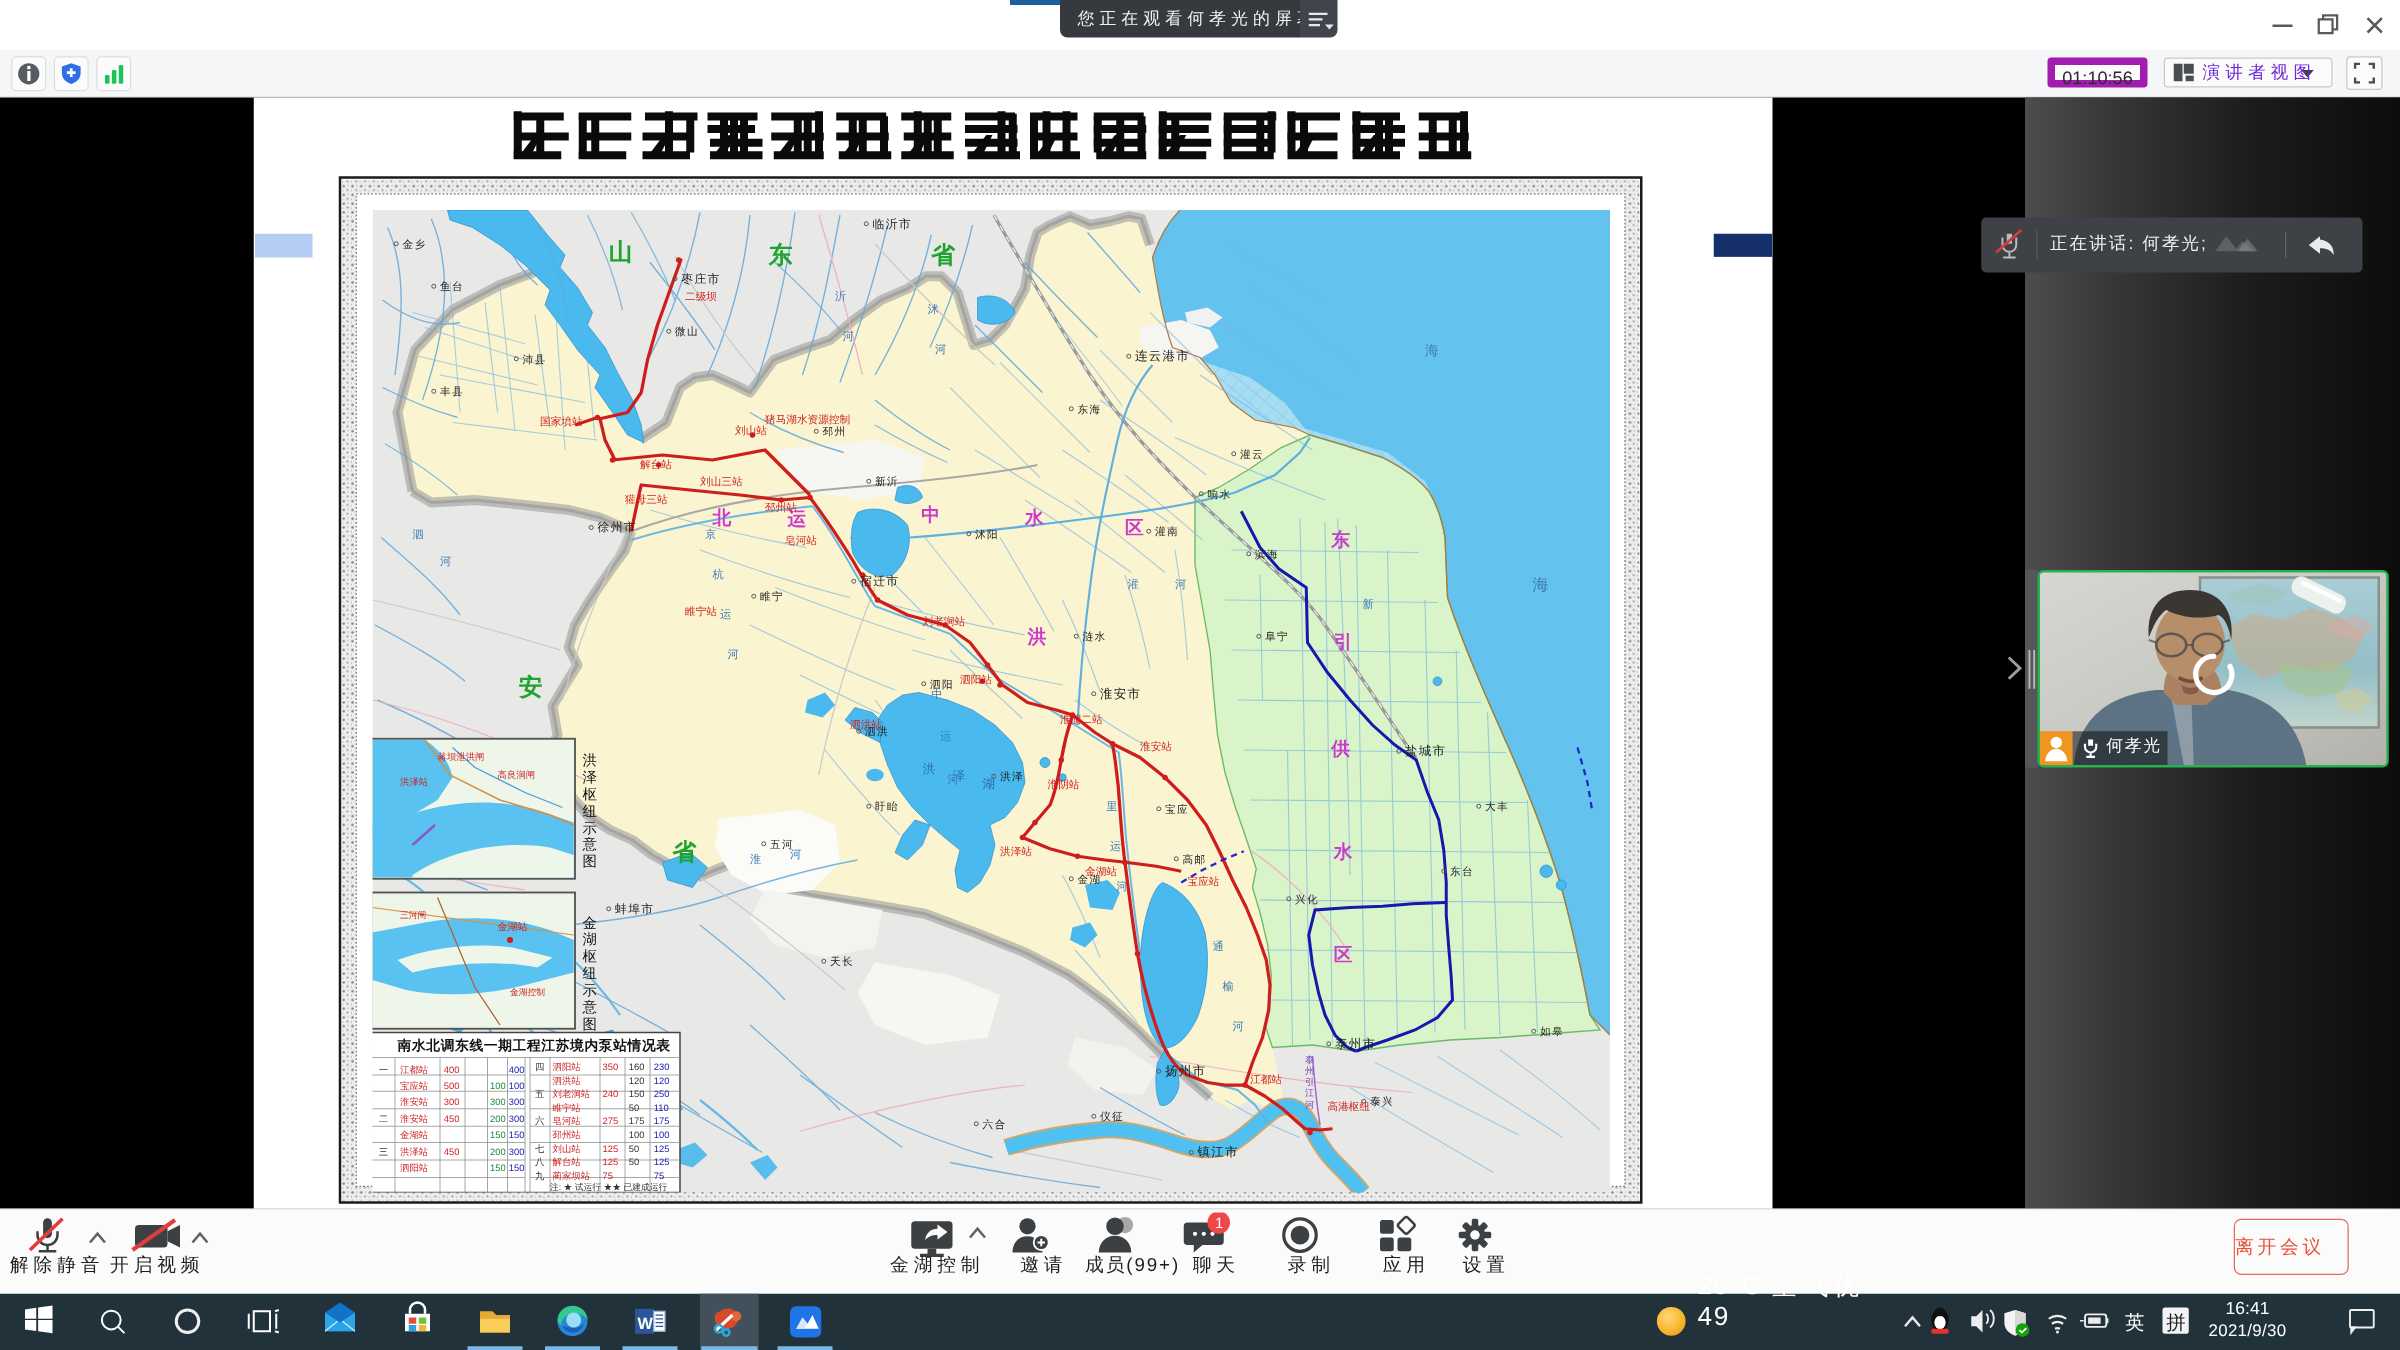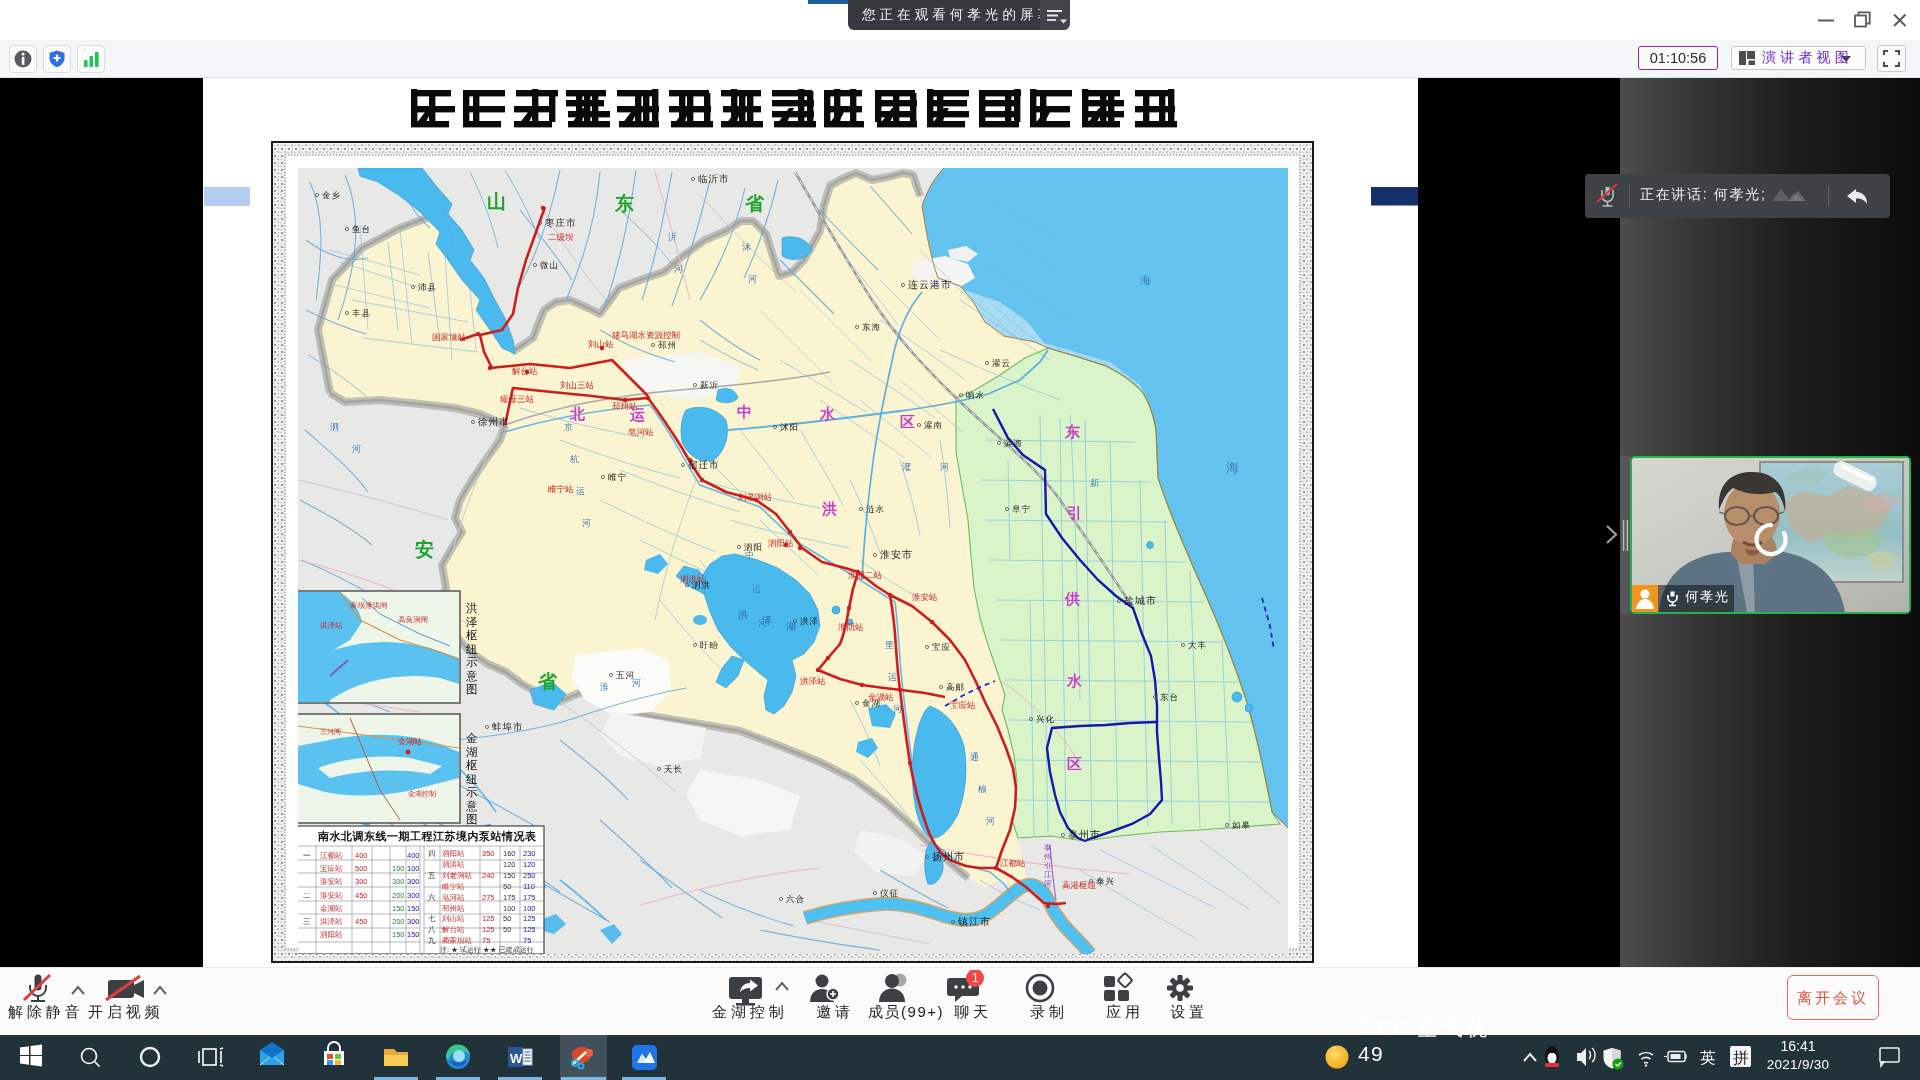--- a/index.html
+++ b/index.html
@@ -37,21 +37,21 @@
 <svg class="abs" style="left:9px;top:45px" width="100" height="28">
  <circle cx="14" cy="14" r="8.5" fill="#555b60"></circle>
     <rect x="12.8" y="7.8" width="2.6" height="2.6" fill="#fff"></rect>
     <rect x="12.8" y="11.8" width="2.6" height="8" fill="#fff"></rect>
  <path d="M48 5.5l7.5 2.6v5.2c0 4.4-3.2 7.4-7.5 8.9c-4.3-1.5-7.5-4.5-7.5-8.9V8.1z" fill="#2e6fe8"></path>
     <path d="M48 9.5v7M44.5 13h7" stroke="#fff" stroke-width="2.2"></path>
  <rect x="75" y="15" width="3.6" height="7" rx="1" fill="#1dc455"></rect>
     <rect x="80.5" y="11" width="3.6" height="11" rx="1" fill="#1dc455"></rect>
     <rect x="86" y="7" width="3.6" height="15" rx="1" fill="#1dc455"></rect>
 </svg>
-<div class="abs" style="left:1638px;top:46px;width:80px;height:24px;border:1px solid #a21caf;border-radius:3px;background:#fbfbfc;font-size:14.5px;color:#2a2a2a;text-align:center;line-height:23px">01:10:56</div>
+<div class="abs" style="left:1638px;top:46px;width:80px;height:24px;border:6px solid #a21caf;border-radius:3px;background:#fbfbfc;font-size:14.5px;color:#2a2a2a;text-align:center;line-height:23px">01:10:56</div>
 <div class="abs" style="left:1731px;top:46px;width:135px;height:24px;border:1px solid #c9c9c9;border-radius:3px;background:#fbfbfc"></div>
 <svg class="abs" style="left:1737px;top:49px" width="124" height="18">
  <path d="M2 2h7v14h-7z M10 2h8v8h-8z" fill="#4a4e52"></path>
     <rect x="11.5" y="11.5" width="6.5" height="4.5" fill="#4a4e52"></rect>
  <path d="M104 7l5 6 5-6z" fill="#3c3c3c"></path>
 </svg>
 <div class="abs cjk" style="left:1762px;top:49px;font-size:14px;color:#6d28d9">演讲者视图</div>
 <div class="abs" style="left:1877px;top:45px;width:29px;height:27px;border:1px solid #c9c9c9;border-radius:3px;background:#fbfbfc"></div>
 <svg class="abs" style="left:1883px;top:50px" width="17" height="17">
  <path d="M1 5V1h4M12 1h4v4M16 12v4h-4M5 16H1v-4" fill="none" stroke="#4a4e52" stroke-width="2"></path>
@@ -904,21 +904,21 @@
  <circle cx="275" cy="8" r="9" fill="#f04848"></circle>
  <text x="272" y="12" font-size="12" fill="#fff">1</text>
 </svg>
 <div class="abs mlab" style="left:712px;width:66px">金湖控制</div>
 <div class="abs mlab" style="left:798px;width:56px">邀请</div>
 <div class="abs mlab" style="left:848px;width:96px;letter-spacing:.1em">成员(99+)</div>
 <div class="abs mlab" style="left:936px;width:56px">聊天</div>
 <div class="abs mlab" style="left:1012px;width:56px">录制</div>
 <div class="abs mlab" style="left:1088px;width:56px">应用</div>
 <div class="abs mlab" style="left:1152px;width:56px">设置</div>
-<div class="abs" style="left:1787px;top:975px;width:92px;height:45px;border:1px solid #e86a5a;border-radius:6px;color:#e8503a;font-size:15px;text-align:center;line-height:44px;letter-spacing:.2em">离开会议</div>
+<div class="abs" style="left:1787px;top:975px;width:92px;height:45px;border:1px solid #e86a5a;border-radius:6px;color:#e8503a;font-size:15px;line-height:44px;letter-spacing:.2em">离开会议</div>
 
 <div class="abs" id="taskbar"></div>
 <div class="abs" style="left:560px;top:1035px;width:47px;height:45px;background:#41505a"></div>
 <svg class="abs" style="left:0px;top:1035px" width="700" height="45">
  <g fill="#fff">
   <path d="M20 1047.5l9-1.3v8.8h-9z" transform="translate(0,-1035)"></path>
   <path d="M30.5 1046l11.5-1.6v10.6H30.5z" transform="translate(0,-1035)"></path>
   <path d="M20 1056h9v8.8l-9-1.3z" transform="translate(0,-1035)"></path>
   <path d="M30.5 1056H42v10.6l-11.5-1.6z" transform="translate(0,-1035)"></path>
  </g>

